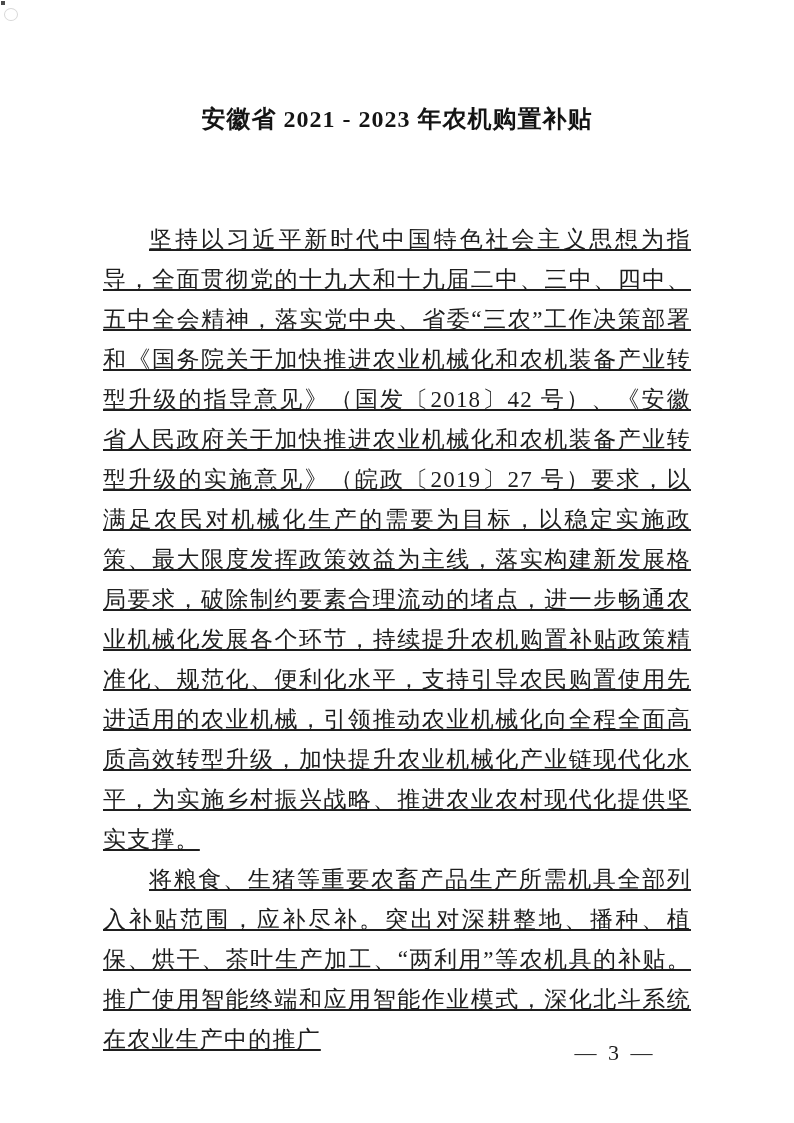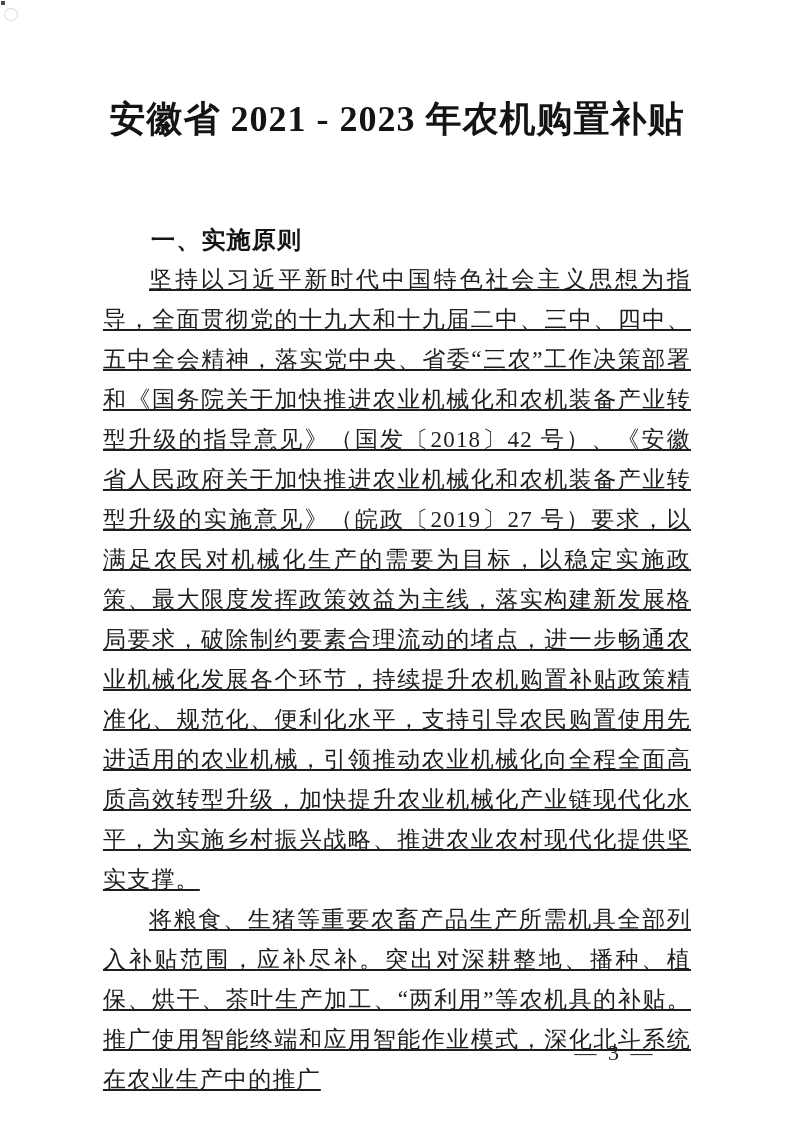--- a/index.html
+++ b/index.html
@@ -35,21 +35,21 @@
     border-radius: 50%;
     background: transparent;
   }
   .doc-title {
     position: absolute;
     top: 96px;
     left: 103px;
     width: 588px;
     margin: 0;
     text-align: center;
-    font-size: 36px;
+    font-size: 24px;
     line-height: 46px;
     font-weight: bold;
     letter-spacing: 1px;
     color: #141414;
   }
   .doc-title .title-line {
     display: block;
   }
   .doc-body {
     position: absolute;
@@ -96,21 +96,20 @@
 <div class="page">
 
   <div class="artifact-dot"></div>
   <div class="artifact-ring"></div>
 
   <h1 class="doc-title">
     <span class="title-line">安徽省 2021 - 2023 年农机购置补贴</span>
   </h1>
 
   <div class="doc-body">
-    <h2 class="section-heading">一、实施原则</h2>
     <p class="section-paragraph">坚持以习近平新时代中国特色社会主义思想为指导，全面贯彻党的十九大和十九届二中、三中、四中、五中全会精神，落实党中央、省委“三农”工作决策部署和《国务院关于加快推进农业机械化和农机装备产业转型升级的指导意见》（国发〔2018〕42 号）、《安徽省人民政府关于加快推进农业机械化和农机装备产业转型升级的实施意见》（皖政〔2019〕27 号）要求，以满足农民对机械化生产的需要为目标，以稳定实施政策、最大限度发挥政策效益为主线，落实构建新发展格局要求，破除制约要素合理流动的堵点，进一步畅通农业机械化发展各个环节，持续提升农机购置补贴政策精准化、规范化、便利化水平，支持引导农民购置使用先进适用的农业机械，引领推动农业机械化向全程全面高质高效转型升级，加快提升农业机械化产业链现代化水平，为实施乡村振兴战略、推进农业农村现代化提供坚实支撑。</p>
 
     <p class="section-paragraph">将粮食、生猪等重要农畜产品生产所需机具全部列入补贴范围，应补尽补。突出对深耕整地、播种、植保、烘干、茶叶生产加工、“两利用”等农机具的补贴。推广使用智能终端和应用智能作业模式，深化北斗系统在农业生产中的推广</p>
   </div>
 
   <div class="page-number">— 3 —</div>
 
 </div>
 
 </body></html>

